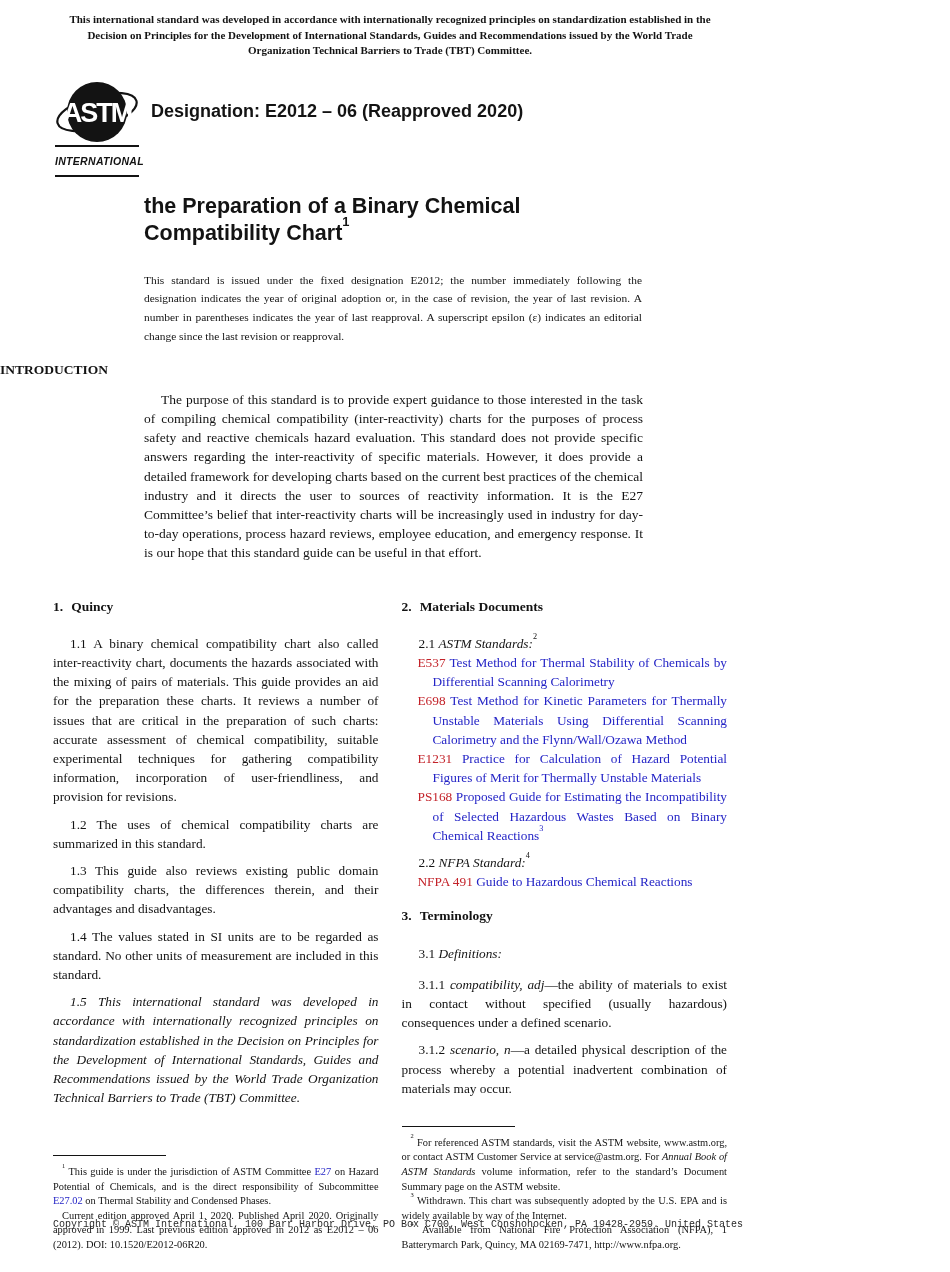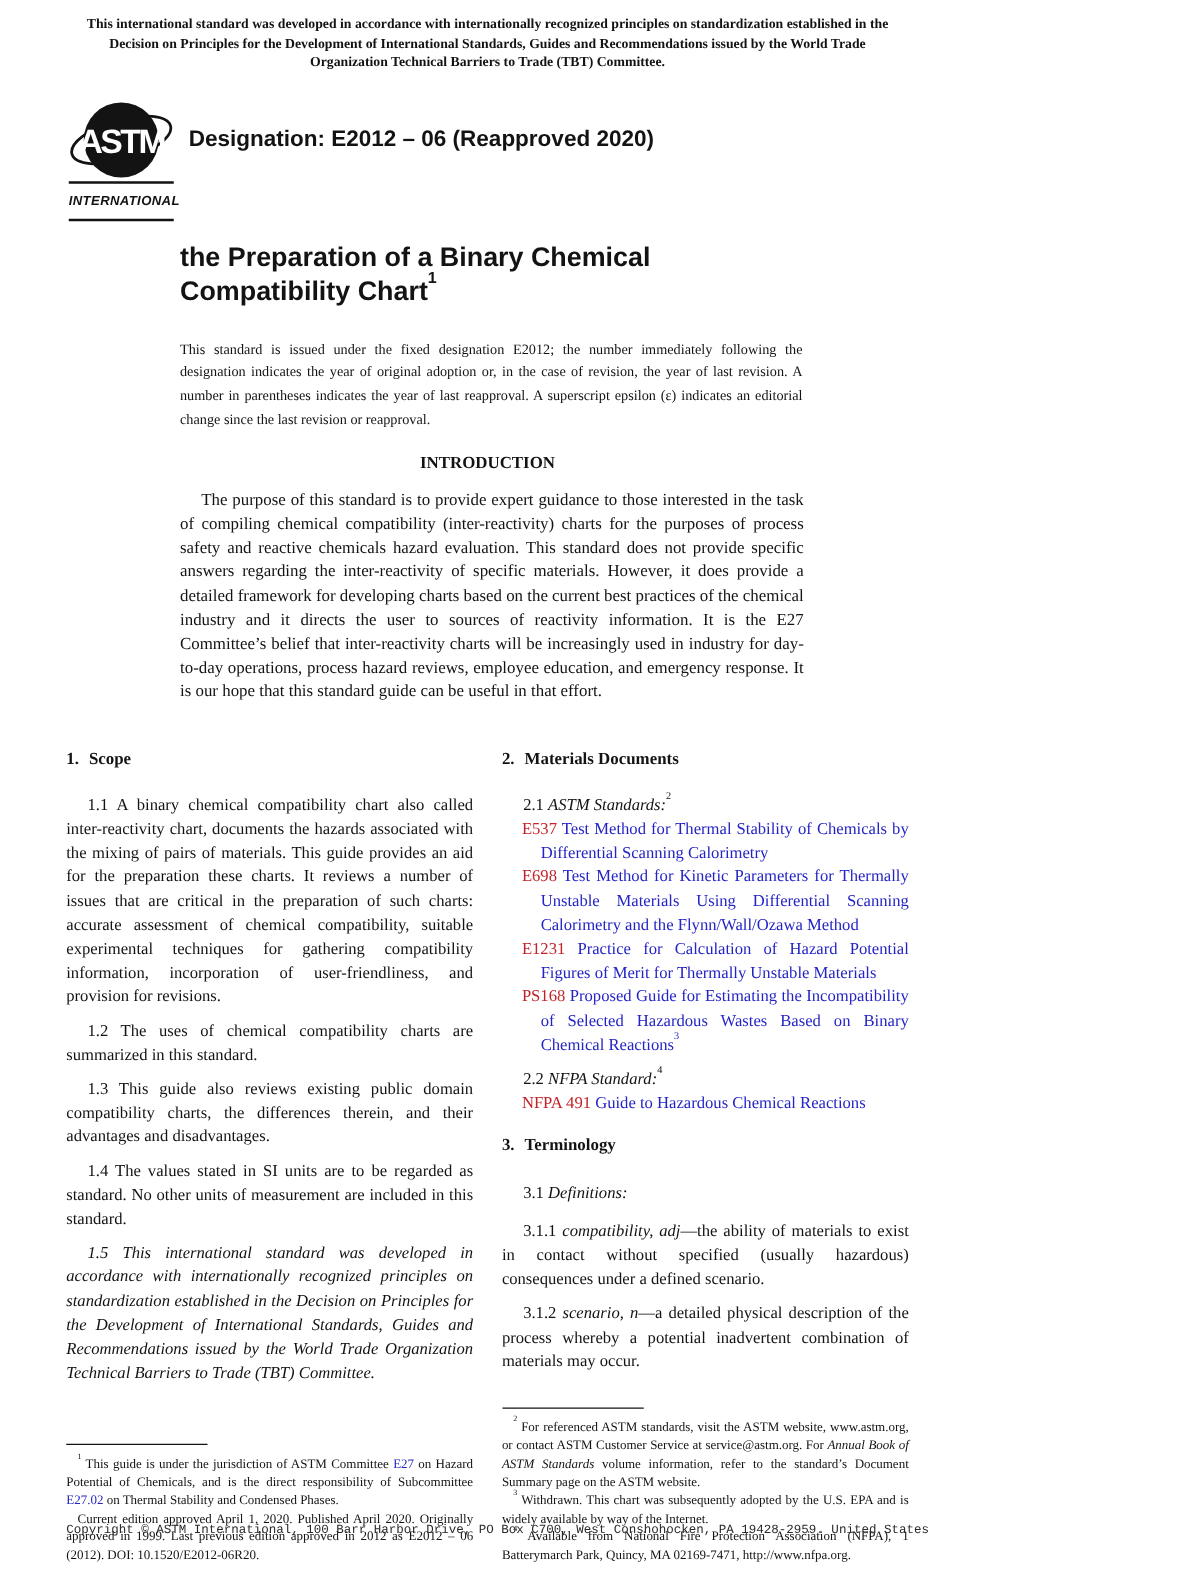--- a/index.html
+++ b/index.html
@@ -44,21 +44,21 @@
     font-weight: bold; font-size: 21.5px; line-height: 27px;
   }
   .title sup { font-size: 60%; position: relative; top: -0.45em; }
   
   .issue-note {
     margin: 24px 138px 0 144px;
     font-size: 11.4px; line-height: 18.8px;
     text-align: justify;
   }
   
-  .intro-head { margin-top: 16px; text-align:center; font-weight:bold; font-size: 13.5px; }
+  .intro-head { margin-top: 16px; font-weight:bold; font-size: 13.5px; }
   .intro-para {
     margin: 12px 137px 0 144px;
     font-size: 13.5px; line-height: 19.2px;
     text-align: justify; text-indent: 17px;
   }
   
   .columns {
     display: flex; gap: 23px;
     margin: 34px 53px 0 53px;
     height: 656px;
@@ -120,21 +120,21 @@
 
   <div class="issue-note">This standard is issued under the fixed designation E2012; the number immediately following the designation indicates the year of original adoption or, in the case of revision, the year of last revision. A number in parentheses indicates the year of last reapproval. A superscript epsilon (ε) indicates an editorial change since the last revision or reapproval.</div>
 
   <div class="intro-head">INTRODUCTION</div>
   <div class="intro-para">The purpose of this standard is to provide expert guidance to those interested in the task of compiling chemical compatibility (inter-reactivity) charts for the purposes of process safety and reactive chemicals hazard evaluation. This standard does not provide specific answers regarding the inter-reactivity of specific materials. However, it does provide a detailed framework for developing charts based on the current best practices of the chemical industry and it directs the user to sources of reactivity information. It is the E27 Committee’s belief that inter-reactivity charts will be increasingly used in industry for day-to-day operations, process hazard reviews, employee education, and emergency response. It is our hope that this standard guide can be useful in that effort.</div>
 
   <div class="columns">
 
     <div class="col">
       <div class="sec-h">
-        <span class="num">1.</span><span>Scope</span>
+        <span class="num">1.</span><span>Quincy</span>
       </div>
       <p class="ind tight">1.1 A binary chemical compatibility chart also called inter-reactivity chart, documents the hazards associated with the mixing of pairs of materials. This guide provides an aid for the preparation these charts. It reviews a number of issues that are critical in the preparation of such charts: accurate assessment of chemical compatibility, suitable experimental techniques for gathering compatibility information, incorporation of user-friendliness, and provision for revisions.</p>
       <p class="ind">1.2 The uses of chemical compatibility charts are summarized in this standard.</p>
       <p class="ind">1.3 This guide also reviews existing public domain compatibility charts, the differences therein, and their advantages and disadvantages.</p>
       <p class="ind">1.4 The values stated in SI units are to be regarded as standard. No other units of measurement are included in this standard.</p>
       <p class="ind it">1.5 This international standard was developed in accordance with internationally recognized principles on standardization established in the Decision on Principles for the Development of International Standards, Guides and Recommendations issued by the World Trade Organization Technical Barriers to Trade (TBT) Committee.</p>
 
       <div class="fnblock">
         <div class="fn-rule"></div>
         <p class="fn"><sup>1</sup><span> This guide is under the jurisdiction of ASTM Committee </span><span class="fn-link">E27</span><span> on Hazard Potential of Chemicals, and is the direct responsibility of Subcommittee </span><span class="fn-link">E27.02</span><span> on Thermal Stability and Condensed Phases.</span></p>

